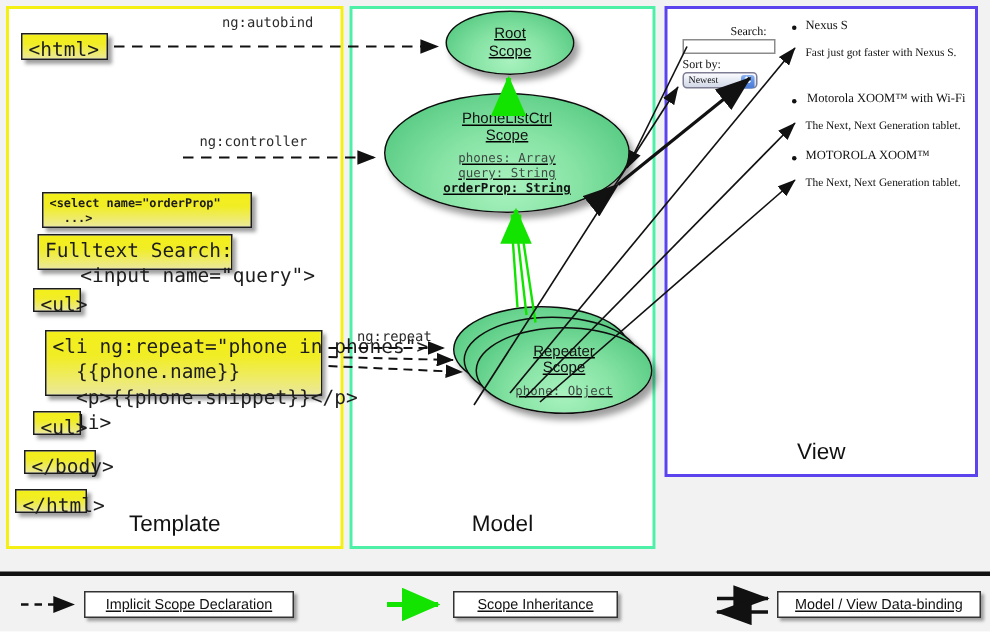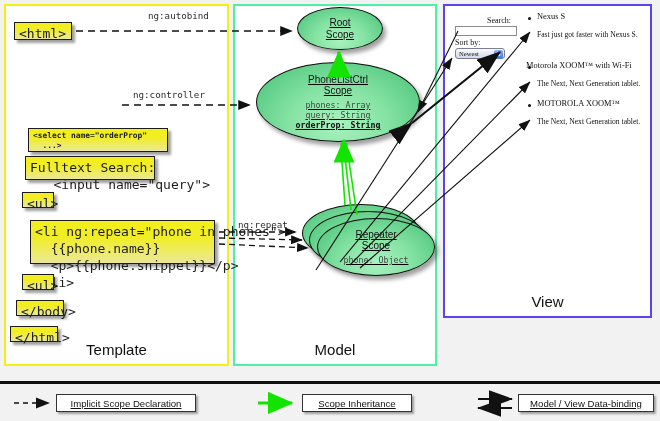--- a/index.html
+++ b/index.html
@@ -131,21 +131,21 @@
   <div class="vselect" style="left:455px;top:48px;width:50px;height:11px;">
     <span>Newest</span>
     <span class="arrowbtn">⇅</span>
   </div>
 
   <div class="bullet" style="left:528px;top:17px;"></div>
   <div class="vitem" style="left:537px;top:12px;">Nexus S</div>
   <div class="vdesc" style="left:537px;top:30px;">Fast just got faster with Nexus S.</div>
 
   <div class="bullet" style="left:528px;top:66px;"></div>
-  <div class="vitem" style="left:526px;top:61px;text-align:right;">Motorola XOOM™  with Wi-Fi</div>
+  <div class="vitem" style="left:538px;top:61px;text-align:right;">Motorola XOOM™  with Wi-Fi</div>
   <div class="vdesc" style="left:537px;top:79px;">The Next, Next Generation tablet.</div>
 
   <div class="bullet" style="left:528px;top:104px;"></div>
   <div class="vitem" style="left:537px;top:99px;">MOTOROLA XOOM™</div>
   <div class="vdesc" style="left:537px;top:117px;">The Next, Next Generation tablet.</div>
 
   <div class="conn-label" style="left:148px;top:10px;">ng:autobind</div>
   <div class="conn-label" style="left:133px;top:89px;">ng:controller</div>
   <div class="conn-label" style="left:238px;top:219px;">ng:repeat</div>
 

